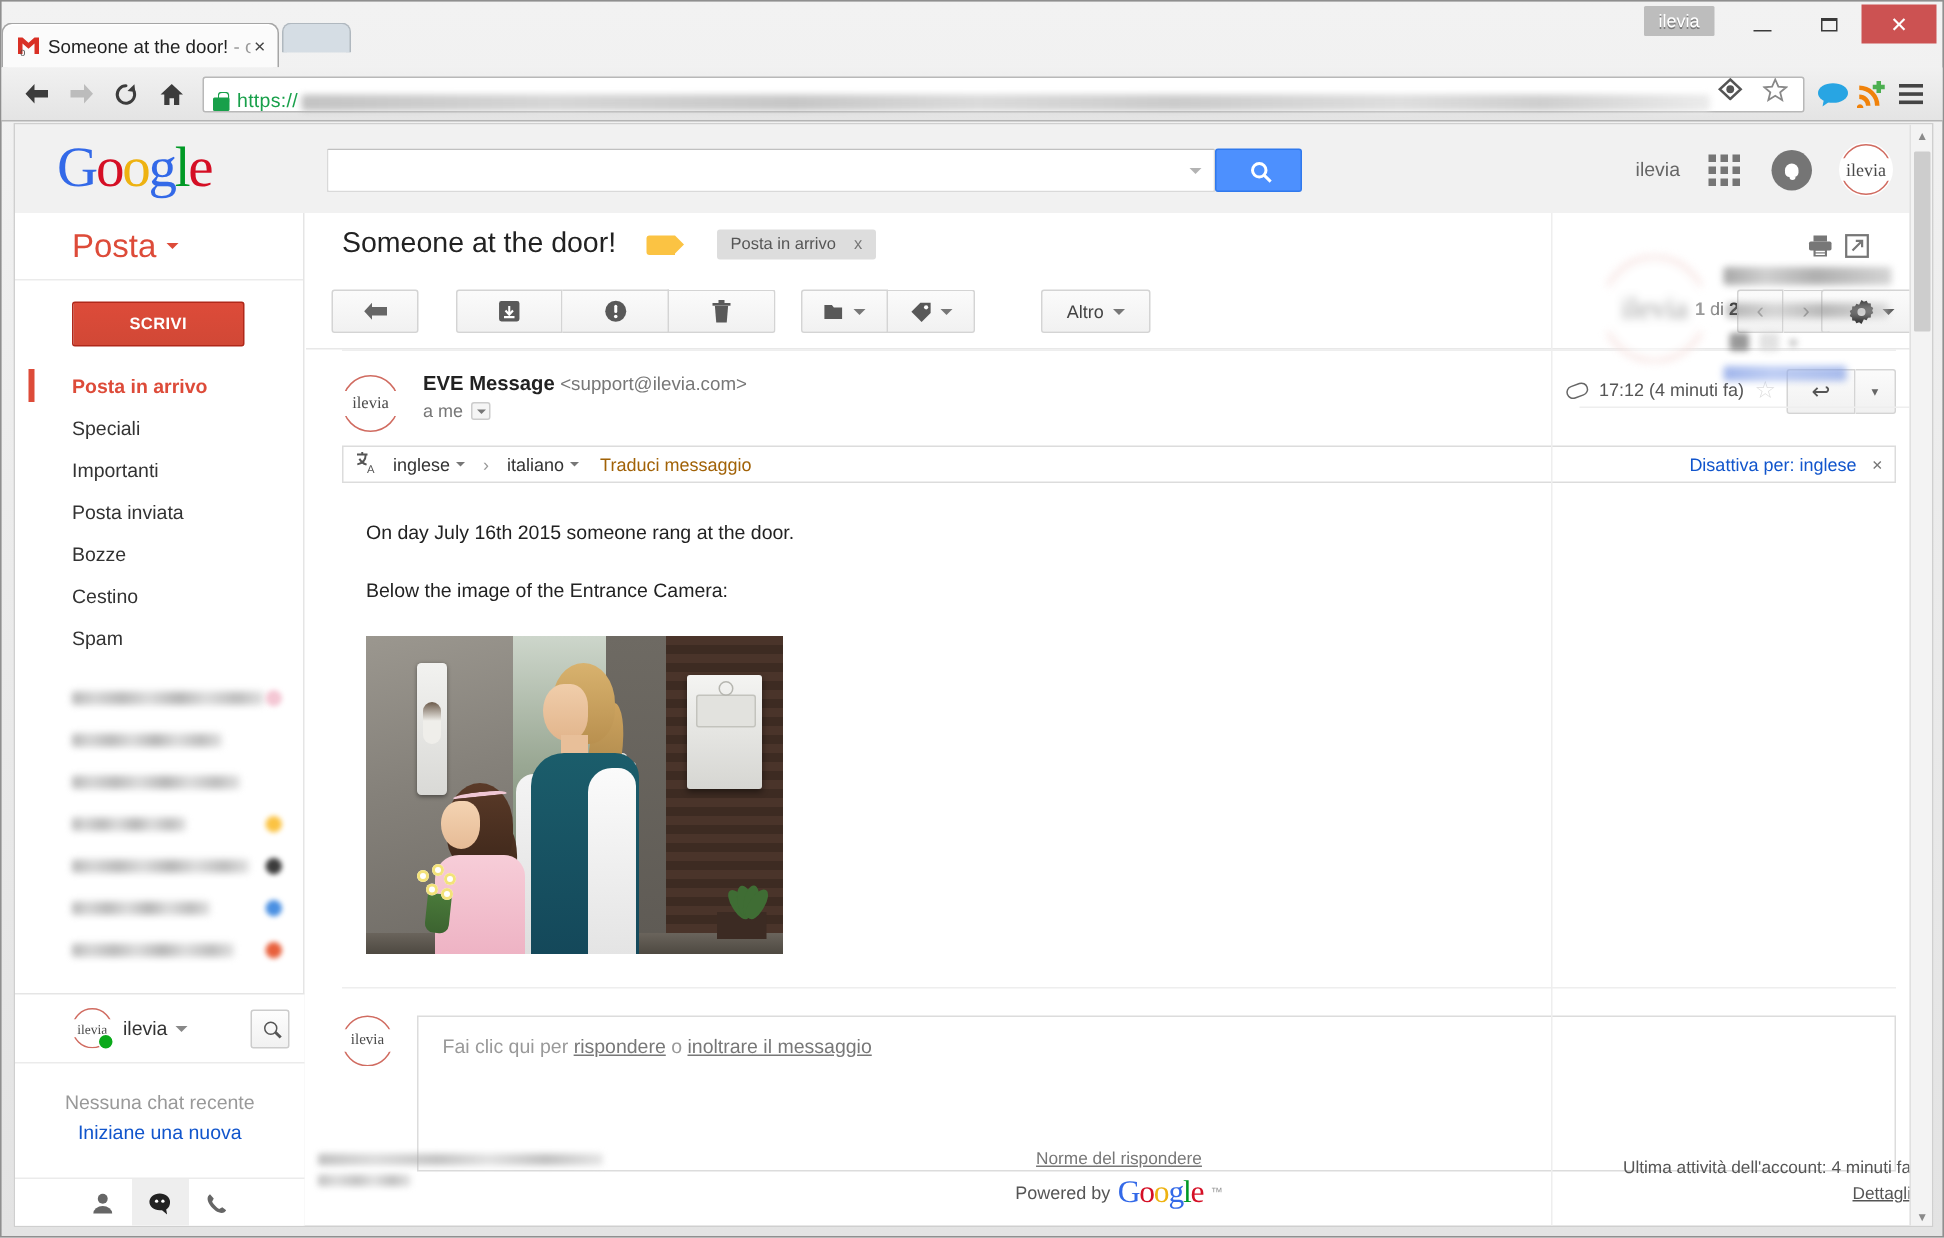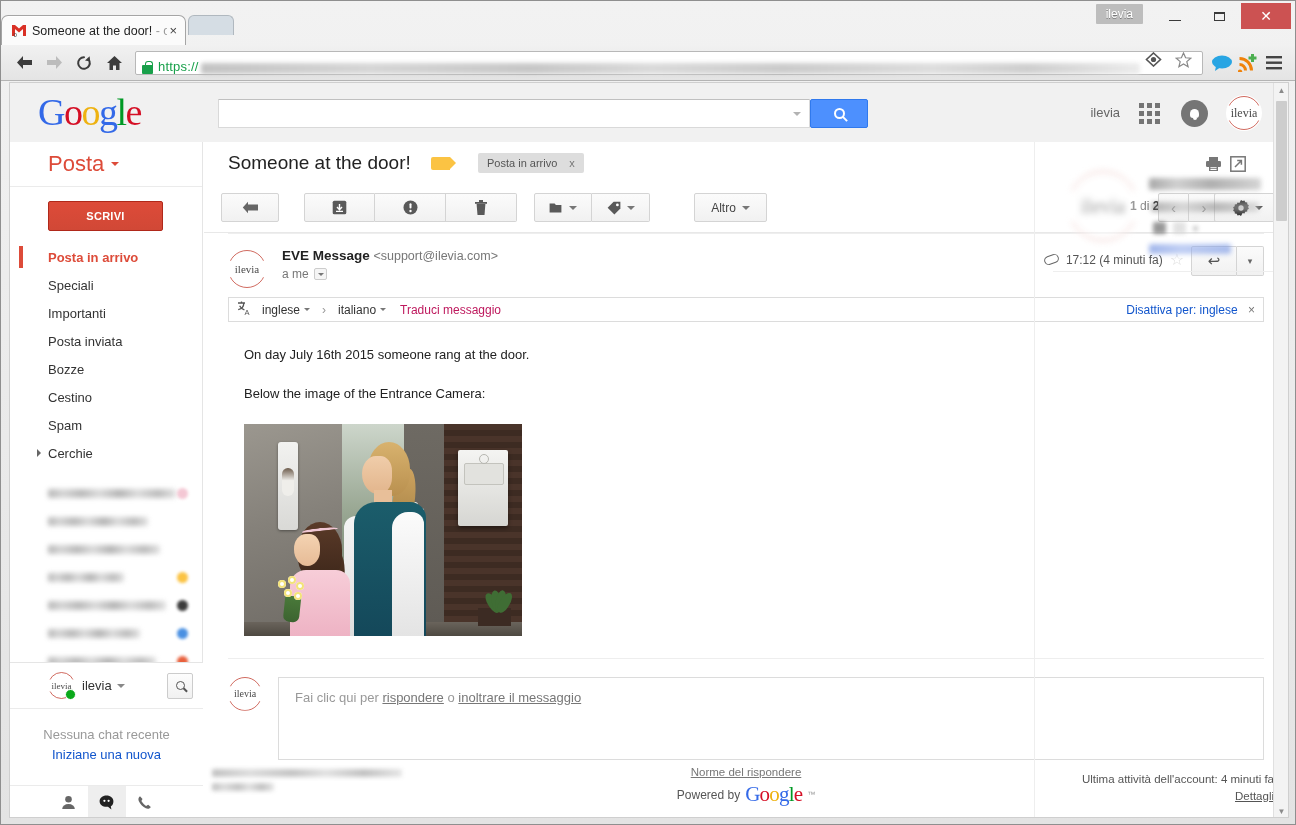--- a/index.html
+++ b/index.html
@@ -258,21 +258,21 @@
 
   
   #xlate {
     margin:16px 24px 0 24px; height:25px; border:1px solid #dcdcdc; background:#fff;
     display:flex; align-items:center; padding:0 8px; font-size:12px; color:#333;
   }
   #xlate .tr-ico { font-size:13px; color:#555; margin-right:9px; font-family:"DejaVu Sans", sans-serif; }
   #xlate .sel { color:#333; }
   #xlate .caret { margin:3px 0 0 4px; border:3.5px solid transparent; border-top-color:#777; }
   #xlate .gt { margin:0 12px; color:#999; }
-  #xlate .lnk { color:#be185d; margin-left:14px; }
+  #xlate .lnk { color:#a16207; margin-left:14px; }
   #xlate .right { margin-left:auto; color:#15c; }
   #xlate .right .x { color:#777; margin-left:7px; }
   .inline-sel { display:flex; align-items:center; }
 
   
   #body-text { margin:24px 24px 0 40px; font-size:13px; color:#222; line-height:1.45; }
   #body-text p { margin:0 0 20px 0; }
   #photo {
     margin:10px 0 0 40px; width:278px; height:212px; position:relative; overflow:hidden;
     background:#6c6257;
@@ -333,21 +333,21 @@
   .g-flowers { position:absolute; left:32px; top:152px; width:34px; height:30px; }
   .g-flowers i { position:absolute; width:8px; height:8px; background:#fff; border-radius:50%; box-shadow:inset 0 0 0 2px #f3e27a; }
   .g-stem { position:absolute; left:40px; top:172px; width:16px; height:26px;
     background:linear-gradient(#4a7a3a,#3c6330); border-radius:0 0 6px 6px; transform:rotate(6deg); }
 
   
   #replybox-wrap { border-top:1px solid #eee; margin:22px 24px 0 24px; padding-top:18px; position:relative; }
   #reply-av { position:absolute; left:0; top:18px; width:34px; height:34px; border-radius:50%; background:#fff;
     display:flex; align-items:center; justify-content:center; }
   #replybox {
-    margin-left:50px; height:83px; border:1px solid #dcdcdc; background:#fff;
+    margin-left:50px; height:104px; border:1px solid #dcdcdc; background:#fff;
     padding:12px 0 0 16px; font-size:13px; color:#999;
   }
   #replybox u { color:#777; }
 
   
   #footer { position:absolute; left:0; bottom:0; width:100%; height:60px; }
   .fblur { position:absolute; left:8px; bottom:22px; width:200px; }
   .fblur div { height:8px; margin-bottom:6px; border-radius:2px; filter:blur(2.2px); opacity:.55;
     background:linear-gradient(90deg,#8e8e8e,#c2c2c2 20%,#949494 42%,#cbcbcb 60%,#8f8f8f 80%,#d2d2d2); }
   #fcenter { position:absolute; left:50%; transform:translateX(-50%); bottom:14px; text-align:center; width:300px; }
@@ -531,24 +531,20 @@
             <span>Posta inviata</span>
           </div>
         <div class="nav-item">
             <span>Bozze</span>
           </div>
         <div class="nav-item">
             <span>Cestino</span>
           </div>
         <div class="nav-item">
             <span>Spam</span>
-          </div>
-        <div class="nav-item">
-            <span class="tri"></span>
-            <span>Cerchie</span>
           </div>
       </div>
 
       <div style="margin-top:12px">
         <div class="nav-blur-row">
             <span class="nav-blur-txt" style="width:128px"></span>
             <span class="nav-dot" style="background:#f4c7d4"></span>
           </div>
         <div class="nav-blur-row">
             <span class="nav-blur-txt" style="width:100px"></span>

